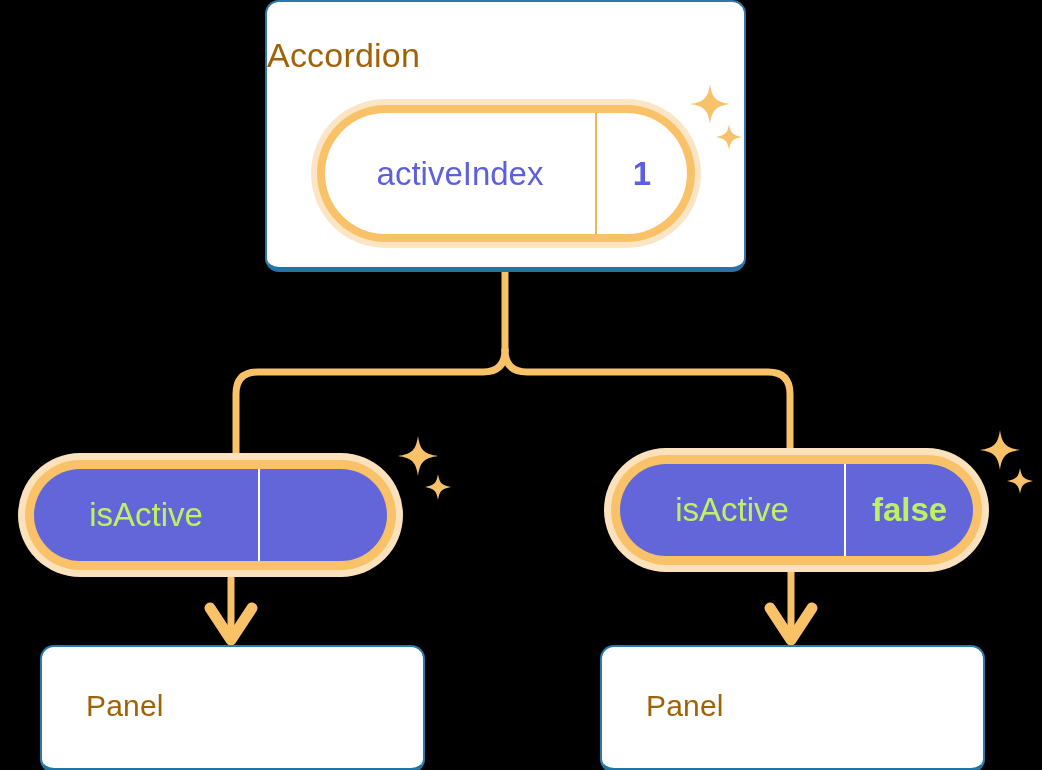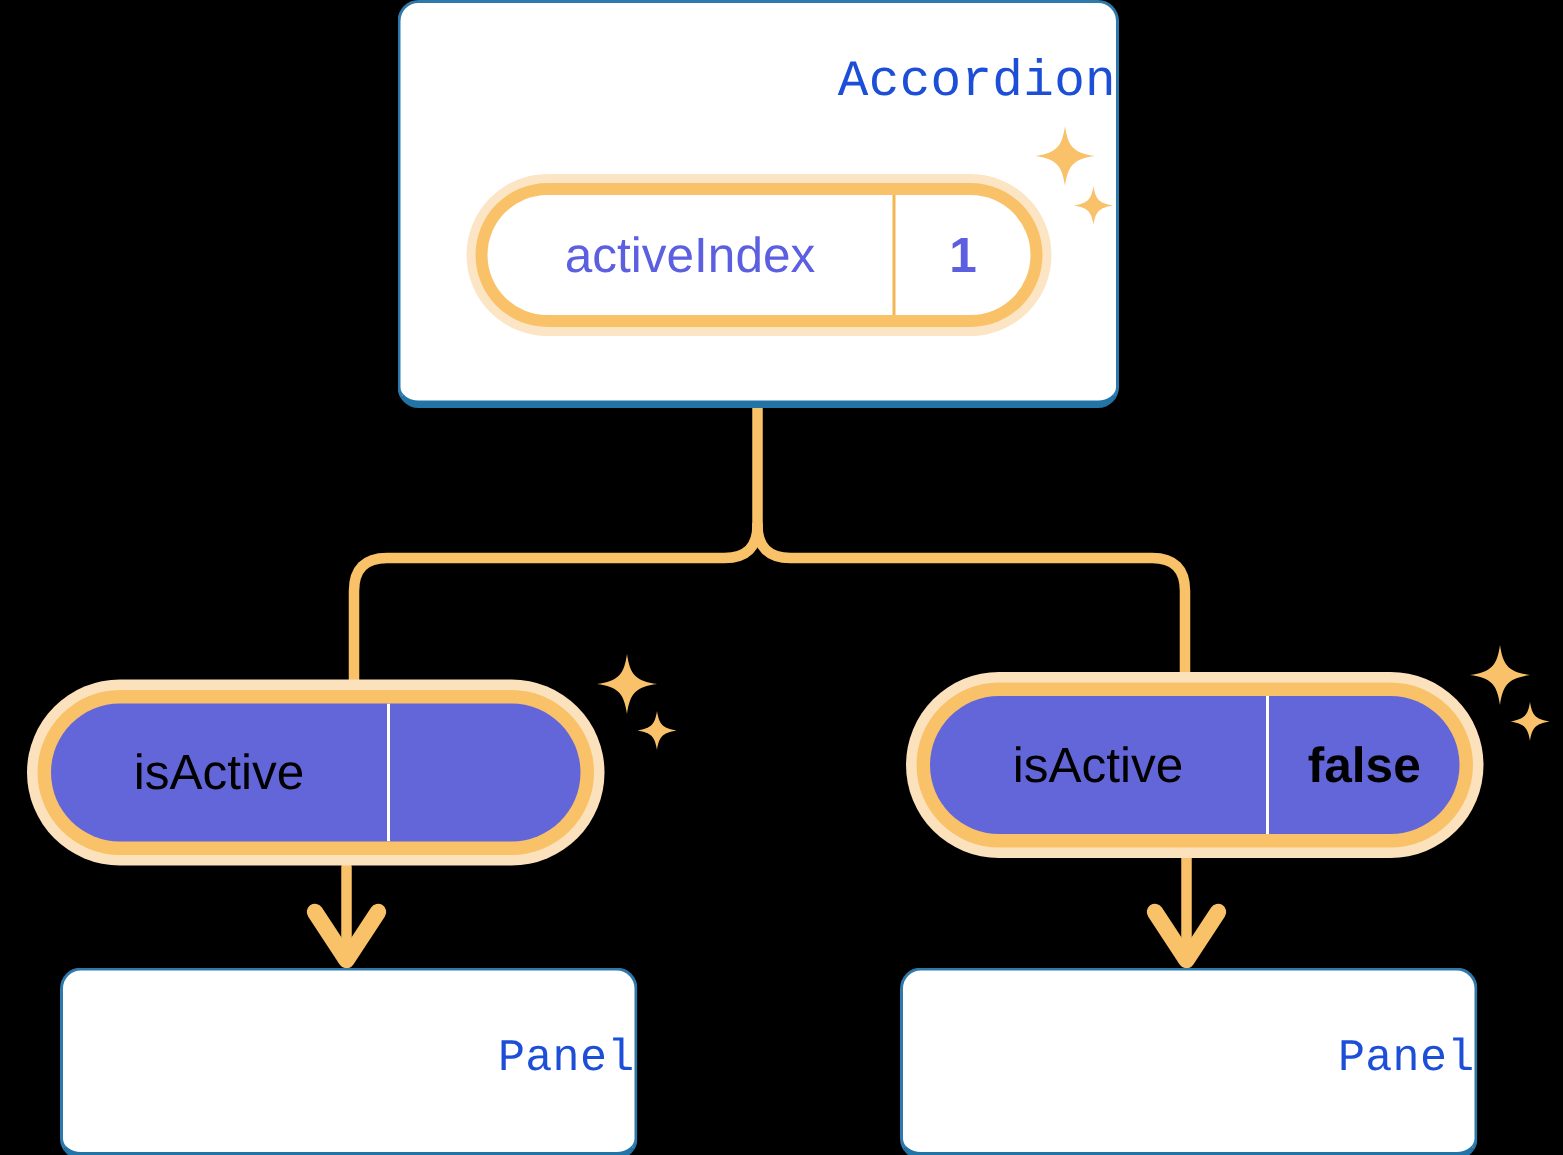--- a/index.html
+++ b/index.html
@@ -16,36 +16,35 @@
   
   .card{
     position:absolute;z-index:2;box-sizing:border-box;
     background:#ffffff;
     border:2px solid #2e79ab;
     border-bottom:5px solid #2273a6;
     border-radius:14px;
   }
   .card-title{
     position:absolute;left:0;right:0;
-    text-align:right;
-    color:#1d4ed8;
+    text-align:left;
+    color:#a16207;
     font-size:34px;
     font-weight:400;
     letter-spacing:.2px;
     white-space:nowrap;
-    font-family:Liberation Mono, monospace;
   }
 
   #accordion-card{left:265px;top:0px;width:481px;height:272px;}
   #accordion-card .card-title{top:34px;}
 
   .panel-card{width:385px;height:128px;border-radius:14px;}
   #panel-left{left:40px;top:645px;}
   #panel-right{left:600px;top:645px;}
-  .panel-card .card-title{top:42px;font-size:30px;}
+  .panel-card .card-title{top:42px;font-size:30px;padding-left:44px;}
 
   
   .pill-wrap{position:absolute;z-index:3;}
 
   
   .pill-halo{
     position:absolute;inset:0;border-radius:999px;
     background:#fbe2bd;
   }
   
@@ -60,34 +59,34 @@
     overflow:hidden;
   }
   .pill-cell{
     display:flex;align-items:center;justify-content:center;
     height:100%;box-sizing:border-box;white-space:nowrap;
   }
   .pill-key{font-weight:400;}
   .pill-val{font-weight:700;}
 
   
-  #pill-activeindex{left:311px;top:116px;width:390px;height:108px;}
+  #pill-activeindex{left:311px;top:99px;width:390px;height:149px;}
   #pill-activeindex .pill-halo{background:#fce5c4;}
   #pill-activeindex .pill-ring{inset:6px;background:#f9c268;}
   #pill-activeindex .pill-body{inset:14px;background:#ffffff;}
   #pill-activeindex .pill-cell{color:#5b5fe0;font-size:33px;}
   #pill-activeindex .pill-key{flex:0 0 272px;border-right:2px solid #f3b653;}
   #pill-activeindex .pill-val{flex:1 1 auto;}
 
   
   .pill-active{width:385px;height:124px;}
   .pill-active .pill-halo{background:#fbe2bd;}
   .pill-active .pill-ring{inset:7px;background:#f9c268;}
   .pill-active .pill-body{inset:16px;background:#6366d8;}
-  .pill-active .pill-cell{color:#000000;font-size:33px;}
+  .pill-active .pill-cell{color:#bef264;font-size:33px;}
   .pill-active .pill-key{flex:0 0 226px;border-right:2px solid #ffffff;}
   .pill-active .pill-val{flex:1 1 auto;}
 
   #pill-isactive-left{left:18px;top:453px;}
   #pill-isactive-right{left:604px;top:448px;}
 
   
   .sparkles{position:absolute;z-index:4;pointer-events:none;}
   .sparkles svg{display:block;}
   #sparkles-accordion{left:686px;top:84px;}

